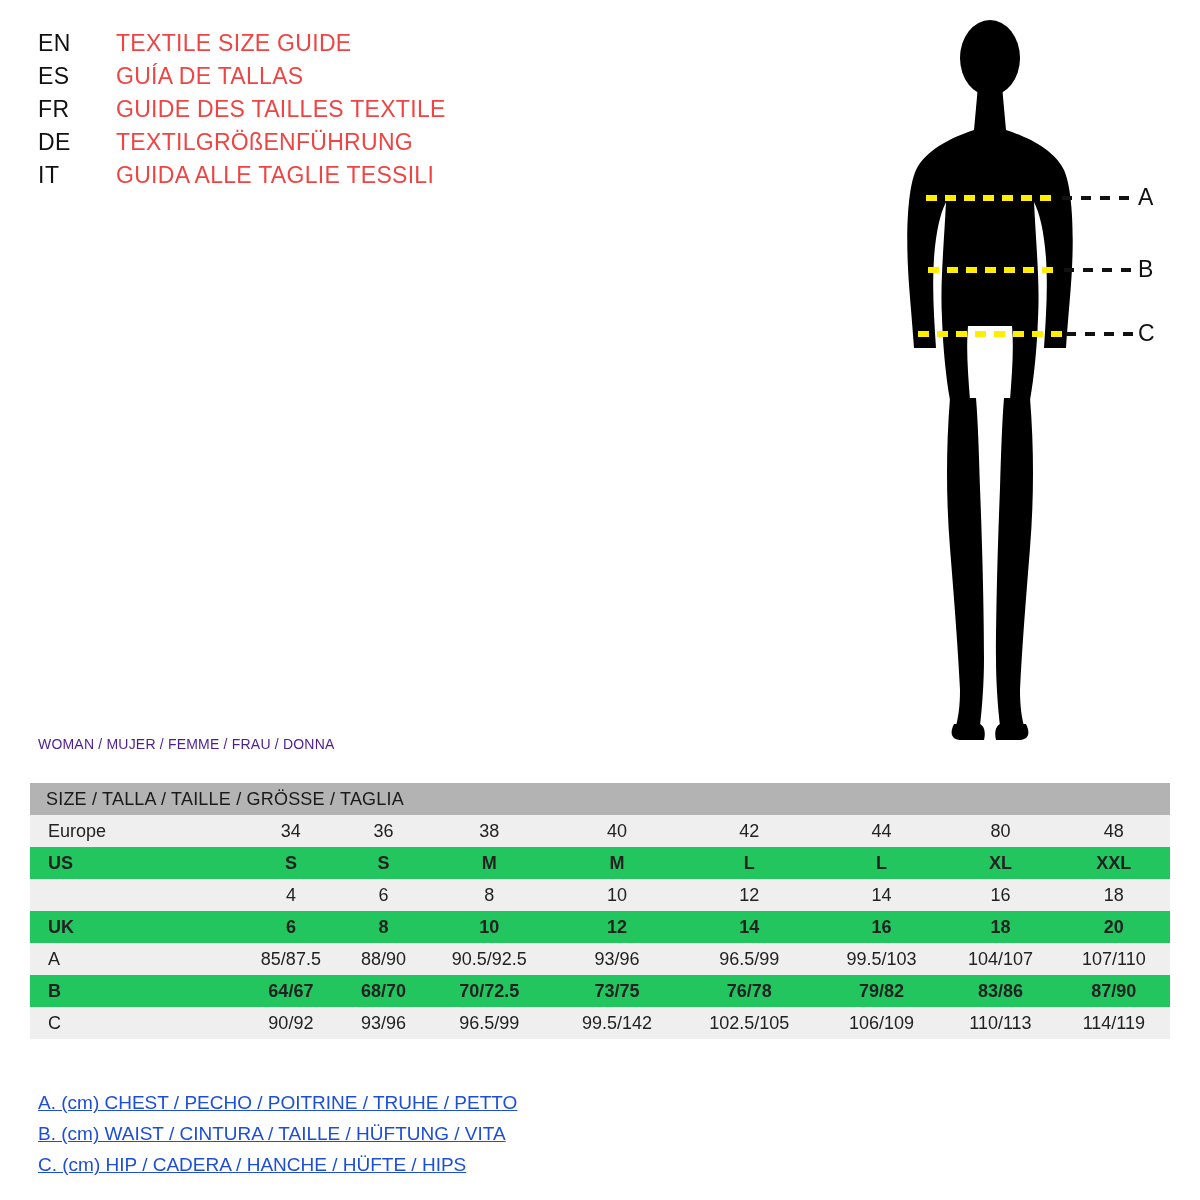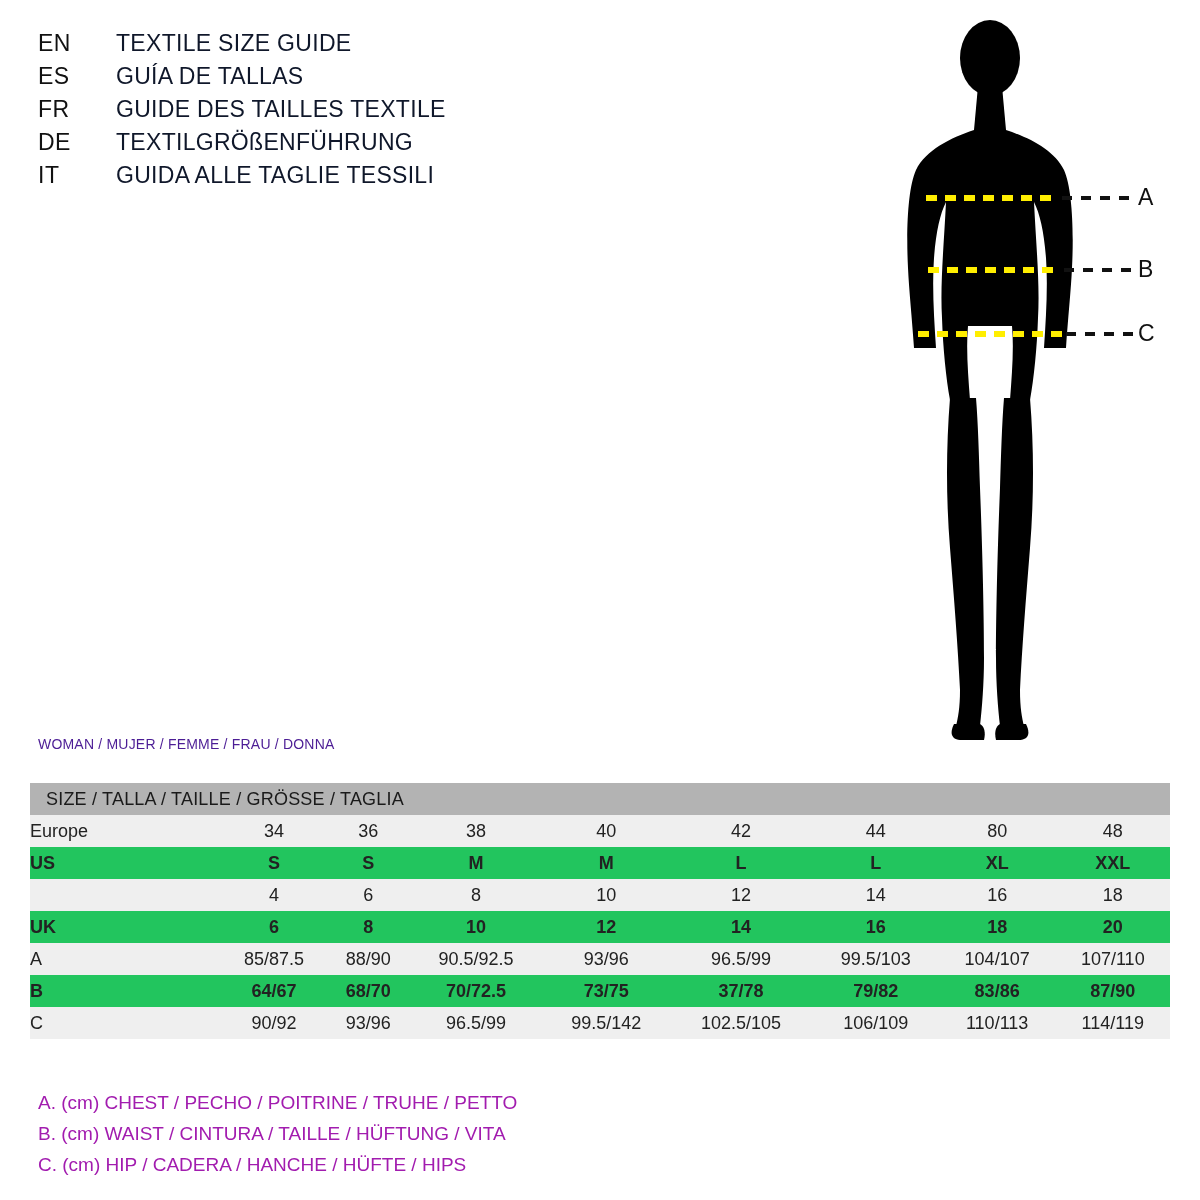--- a/index.html
+++ b/index.html
@@ -35,21 +35,21 @@
   }
   .lang-code {
     width: 78px;
     font-size: 23px;
     letter-spacing: 0.5px;
     color: #111;
   }
   .lang-title {
     font-size: 23px;
     letter-spacing: 0.3px;
-    color: #0f172a;
+    color: #ef4444;
     white-space: nowrap;
   }
 
   
   .figure-wrap {
     position: absolute;
     left: 850px;
     top: 18px;
     width: 330px;
     height: 740px;
@@ -100,38 +100,39 @@
   table.size-table th.head-cell {
     text-align: left;
     padding-left: 16px;
     background: #b3b3b3;
     font-size: 18px;
     letter-spacing: 0.2px;
     color: #1a1a1a;
   }
   table.size-table td.row-label {
     text-align: left;
-    padding-left: 0;
+    padding-left: 18px;
     width: 190px;
   }
   tr.band-light td { background: #efefef; }
   tr.band-dark td  { background: #22c55e; font-weight: bold; }
 
   
   .footnotes {
     position: absolute;
     left: 38px;
     top: 1087px;
     width: 800px;
   }
   .footnote {
     font-size: 19px;
     line-height: 31px;
-    color: #a21caf;
+    color: #1d4ed8;
     white-space: nowrap;
+    text-decoration: underline;
   }
 </style>
 </head>
 <body>
 
 <div class="page">
 
   <div class="lang-block">
     <div class="lang-row">
       <span class="lang-code">EN</span>
@@ -286,21 +287,21 @@
           <td>99.5/103</td>
           <td>104/107</td>
           <td>107/110</td>
         </tr>
         <tr class="band-dark">
           <td class="row-label">B</td>
           <td>64/67</td>
           <td>68/70</td>
           <td>70/72.5</td>
           <td>73/75</td>
-          <td>37/78</td>
+          <td>76/78</td>
           <td>79/82</td>
           <td>83/86</td>
           <td>87/90</td>
         </tr>
         <tr class="band-light">
           <td class="row-label">C</td>
           <td>90/92</td>
           <td>93/96</td>
           <td>96.5/99</td>
           <td>99.5/142</td>

